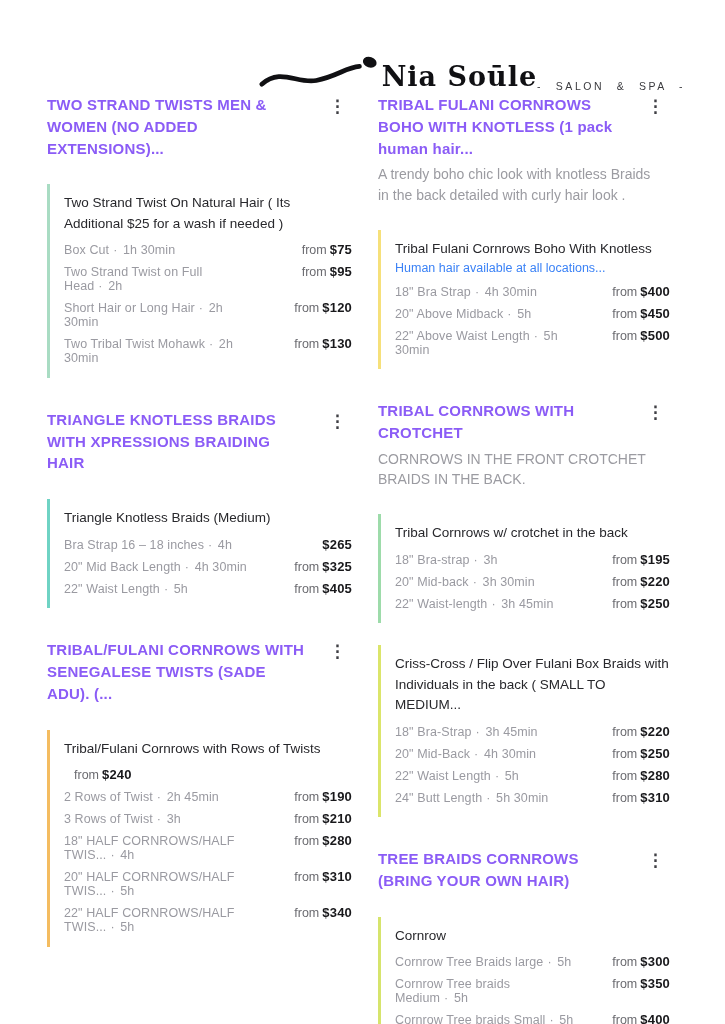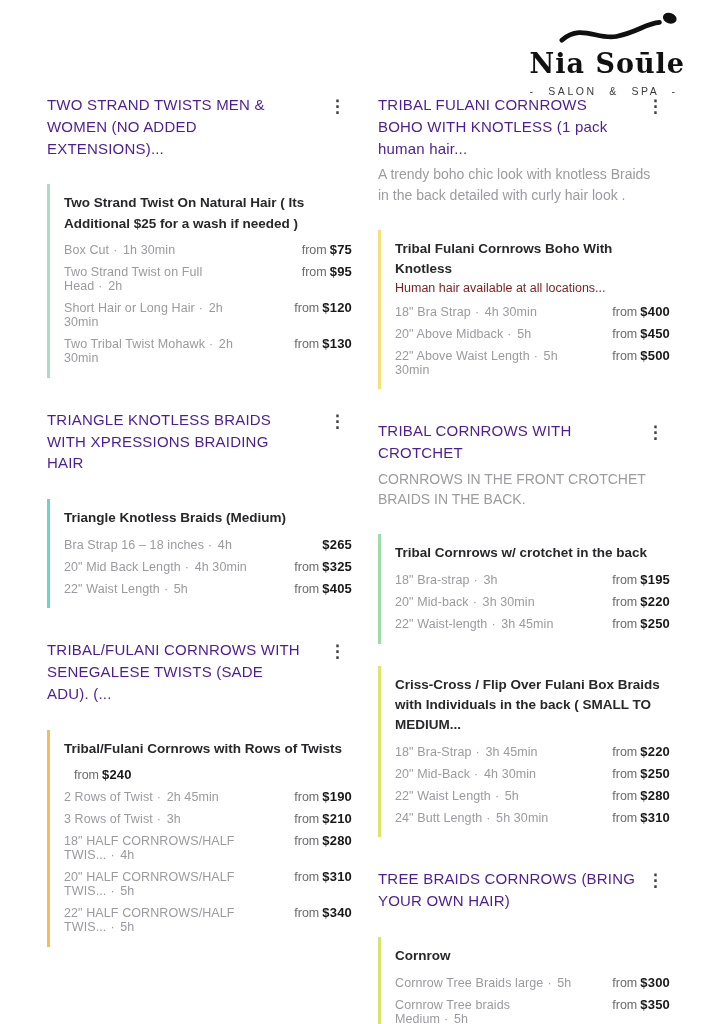--- a/index.html
+++ b/index.html
@@ -2,43 +2,43 @@
 <html><head>
 <meta charset="utf-8">
 <style>
   * { margin:0; padding:0; box-sizing:border-box; }
   html,body { background:#ffffff; }
   body { width:725px; height:1024px; font-family:"Liberation Sans", sans-serif; color:#1e1e22; }
   .page { width:725px; height:1024px; background:#ffffff; overflow:hidden; }
 
   
   .header { display:flex; justify-content:flex-end; padding:10px 40px 0 0; height:92px; }
-  .logo { display:flex; flex-direction:column; align-items:flex-start; }
+  .logo { display:flex; align-items:flex-end; }
   .logo svg { display:block; margin-left:28px; }
   .logo-name { font-family:"DejaVu Serif", serif; font-weight:700; font-size:27px; letter-spacing:1px; color:#101013; margin-top:0px; }
   .logo-tagline { font-size:10.5px; letter-spacing:2.6px; word-spacing:7px; color:#3a3a3e; margin-top:6px; }
 
   
   .columns { display:flex; gap:26px; padding:2px 0 0 47px; }
   .col { flex:none; }
   .col-left { width:305px; }
   .col-right { width:292px; }
 
   
   .section { margin-bottom:31px; }
   .section-head { display:flex; justify-content:space-between; align-items:flex-start; }
-  .section-title { font-size:15px; font-weight:400; color:#4c1d95; line-height:1.45; letter-spacing:.2px; max-width:258px; }
+  .section-title { font-size:15px; font-weight:700; color:#8b5cf6; line-height:1.45; letter-spacing:.2px; max-width:258px; }
   .kebab { font-size:17px; font-weight:700; color:#3f3f44; line-height:1; padding:4px 6px; cursor:pointer; user-select:none; }
   .section-desc { font-size:14px; color:#9b9ba1; line-height:1.45; margin-top:5px; max-width:280px; }
 
   
   .card { border-left:3px solid #ccc; padding:9px 0 9px 14px; margin-top:25px; }
   .card + .card { margin-top:22px; }
-  .card-title { font-size:13.5px; font-weight:700; color:#28282c; line-height:1.5; margin-bottom:5px; }
-  .card-subtitle { font-size:12.5px; color:#7f1d1d; margin:-3px 0 5px 0; }
+  .card-title { font-size:13.5px; font-weight:400; color:#28282c; line-height:1.5; margin-bottom:5px; }
+  .card-subtitle { font-size:12.5px; color:#3b82f6; margin:-3px 0 5px 0; }
 
   .row { display:flex; justify-content:space-between; align-items:baseline; padding:3.5px 0; font-size:12.5px;gap:28px; }
   .row-label { color:#9a9aa1; letter-spacing:.1px; }
   .dur { margin-left:4px; }
   .dur::before { content:"·\00a0"; margin-right:2px; color:#9a9aa1; }
   .row-price { white-space:nowrap; color:#6b6b70; margin-left:10px; }
   .row-price b { color:#18181b; font-weight:700; font-size:13px; margin-left:3px; letter-spacing:.2px; }
 </style>
 </head>
 <body>

